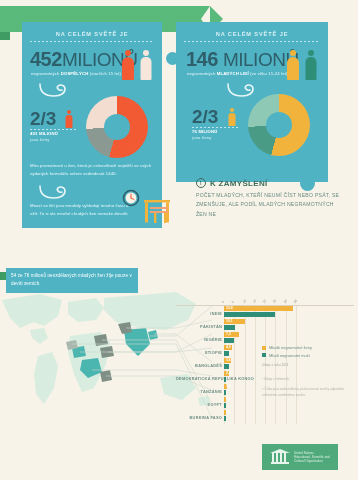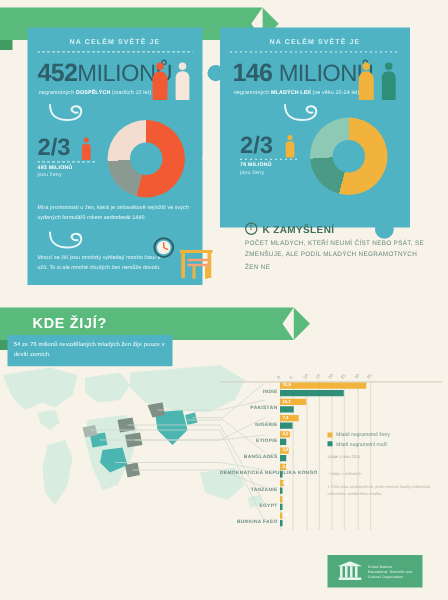--- a/index.html
+++ b/index.html
@@ -303,25 +303,20 @@
   </svg>
 
   <div id="noteBox">
     <div class="note-title">
       <span class="bang">!</span>
       <span>K ZAMYŠLENÍ</span>
     </div>
     <div class="note-body">POČET MLADÝCH, KTEŘÍ NEUMÍ ČÍST NEBO PSÁT, SE ZMENŠUJE, ALE PODÍL MLADÝCH NEGRAMOTNÝCH ŽEN NE</div>
   </div>
 
-  <div class="ribbon" id="ribbon2">
-    <span class="rb-label">KDE ŽIJÍ?</span>
-    <span class="notch"></span>
-    <span class="notch-in"></span>
-  </div>
   <div class="ribbon-tail" id="tail2"></div>
 
   <div id="mapWrap">
     <div class="callout-box">54 ze 76 milionů nevzdělaných mladých žen žije pouze v devíti zemích.</div>
     <svg width="215" height="150" viewBox="0 0 215 150">
       <g fill="#d8ece0">
 
         <path d="M2,14 L40,8 L62,14 L58,30 L44,40 L34,36 L20,42 L10,32 Z"></path>
         <path d="M30,44 L44,42 L48,52 L40,58 L32,52 Z"></path>
 

